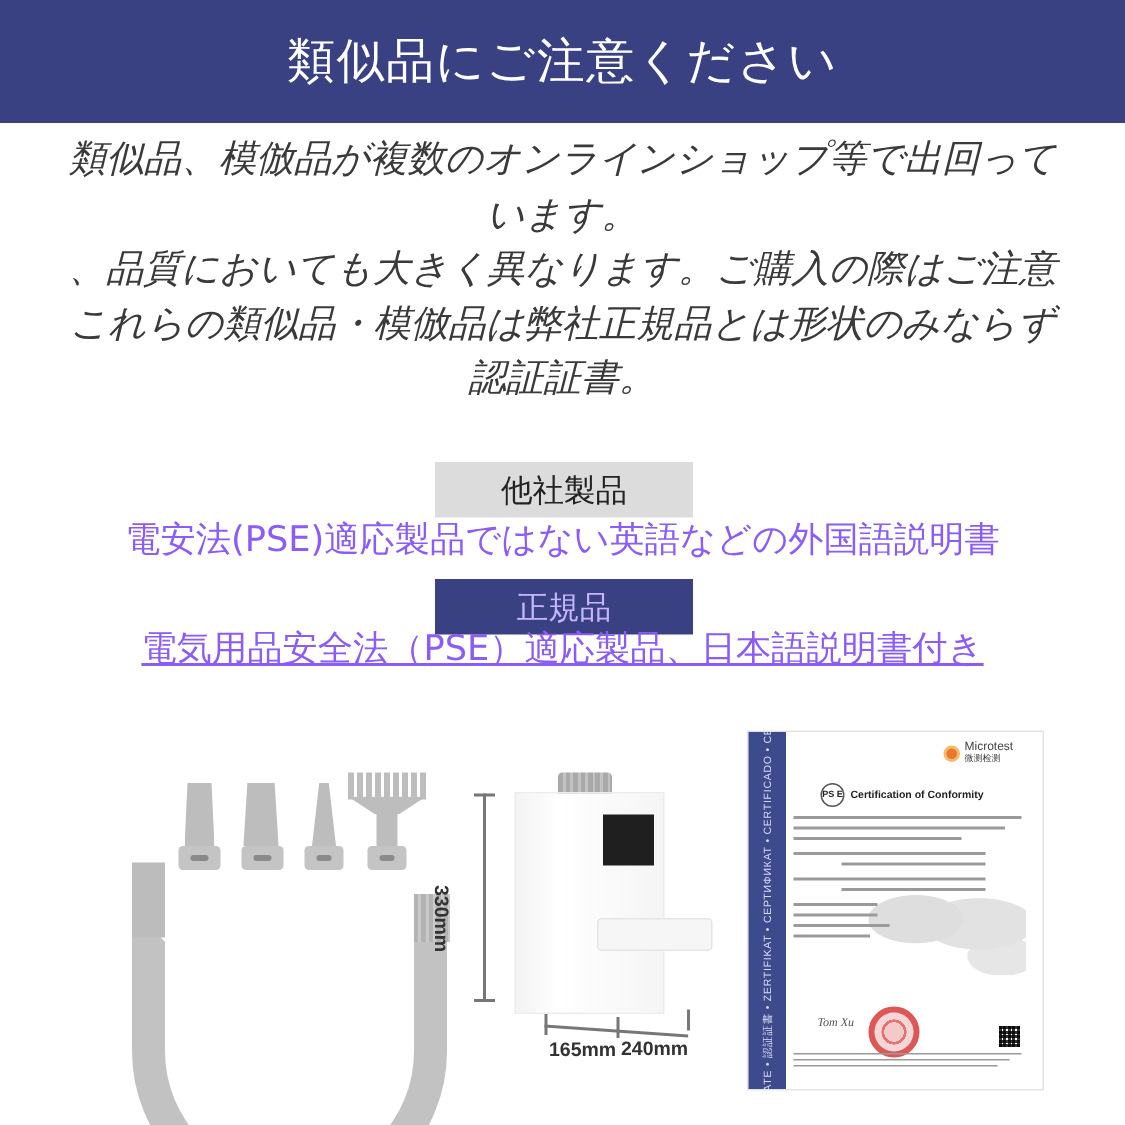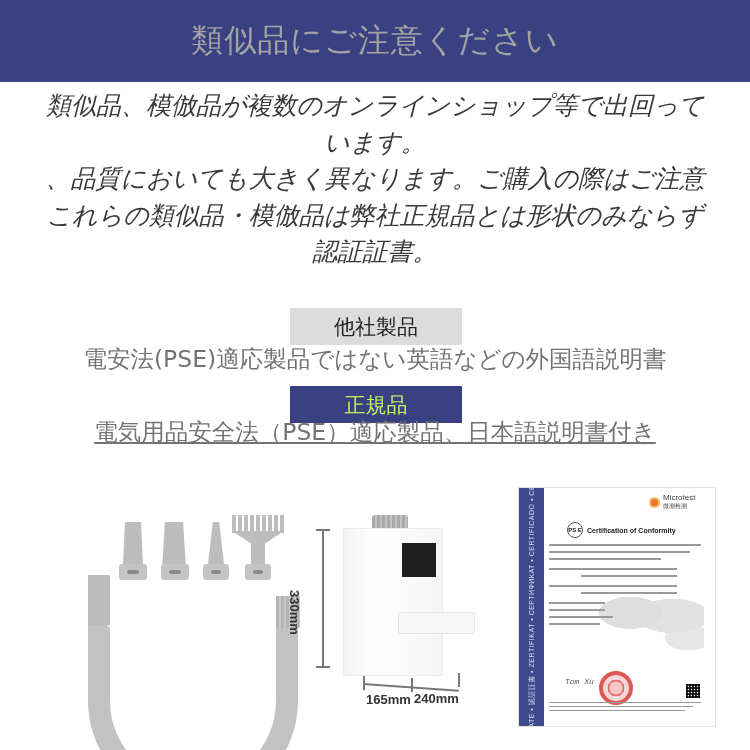--- a/index.html
+++ b/index.html
@@ -5,58 +5,58 @@
   * { margin: 0; padding: 0; box-sizing: border-box; }
   html, body { width: 750px; height: 750px; background: #ffffff; overflow: hidden; }
   body { font-family: "DejaVu Sans", "Liberation Sans", sans-serif; color: #333333; position: relative; }
 
   .header-bar {
     position: absolute; left: 0; top: 0; width: 750px; height: 82px;
     background: #394183;
     display: flex; align-items: center; justify-content: center;
   }
   .header-title {
-    color: #a3a3a3; font-size: 32px; letter-spacing: 1px; font-weight: normal;
+    color: #ffffff; font-size: 32px; letter-spacing: 1px; font-weight: normal;
   }
 
   .notice {
     position: absolute; left: 40px; top: 88px; width: 670px;
     text-align: center; font-size: 25px; line-height: 36.5px; color: #3a3a3a; font-style: italic;
   }
   .notice p { margin: 0; }
 
   .badge {
     position: absolute; left: 290px; width: 172px; height: 37px;
     display: flex; align-items: center; justify-content: center;
     font-size: 21px;
   }
   .badge-other { top: 308px; background: #dcdcdc; color: #222222; }
-  .badge-genuine { top: 386px; background: #394183; color: #bef264; }
+  .badge-genuine { top: 386px; background: #394183; color: #c4b5fd; }
 
   .compare-line {
     position: absolute; left: 30px; width: 690px; text-align: center;
-    font-size: 23.5px; color: #737373; white-space: nowrap;
+    font-size: 23.5px; color: #8b5cf6; white-space: nowrap;
   }
   .line-other { top: 343px; }
   .line-genuine { top: 416px; text-decoration: underline; }
 
   
   .product-area { position: absolute; left: 20px; top: 470px; width: 480px; height: 280px; }
   .nozzle { position: absolute; background: #bdbdbd; }
   .nozzle-base { position: absolute; background: #c4c4c4; border-radius: 3px; }
   .nozzle-base::after {
     content: ""; position: absolute; left: 30%; top: 40%; width: 40%; height: 20%;
     background: #8a8a8a; border-radius: 2px;
   }
 
   .dim-text { position: absolute; font-size: 13px; font-weight: bold; color: #333; font-family: "Liberation Sans", sans-serif; }
 
   
   .certificate {
-    position: absolute; left: 518px; top: 487px; width: 198px; height: 240px;
+    position: absolute; left: 498px; top: 487px; width: 198px; height: 240px;
     background: #ffffff; border: 1px solid #e3e3e3;
   }
   .cert-sidebar {
     position: absolute; left: 0; top: 0; width: 25px; height: 100%; background: #3d4a8c;
     display: flex; align-items: center; justify-content: center; overflow: hidden;
   }
   .cert-sidebar-text {
     transform: rotate(-90deg); white-space: nowrap; color: #d8dcf0;
     font-size: 7px; letter-spacing: 0.5px; font-family: "Liberation Sans", sans-serif;
   }
@@ -71,21 +71,21 @@
     position: absolute; left: 80px; top: 100px; width: 105px; height: 62px;
     background: radial-gradient(ellipse at 30% 40%, #dedede 0 30%, transparent 31%),
                 radial-gradient(ellipse at 70% 45%, #e2e2e2 0 35%, transparent 36%),
                 radial-gradient(ellipse at 85% 80%, #e6e6e6 0 18%, transparent 19%);
   }
   .cert-stamp {
     position: absolute; left: 80px; top: 183px; width: 34px; height: 34px; border-radius: 50%;
     border: 4px solid #d93a3a; background: radial-gradient(circle, #f2c0c0 0 35%, #e05a5a 36% 45%, #f3d0d0 46%);
     opacity: 0.85;
   }
-  .cert-sign { position: absolute; left: 46px; top: 189px; font-size: 8px; font-style: italic; color: #555; font-family: Liberation Mono, monospace; }
+  .cert-sign { position: absolute; left: 46px; top: 189px; font-size: 8px; font-style: italic; color: #555; font-family: Liberation Serif, serif; }
   .cert-qr {
     position: absolute; left: 167px; top: 196px; width: 14px; height: 14px;
     background: repeating-linear-gradient(90deg, #333 0 2px, #fff 2px 3px),
                 repeating-linear-gradient(0deg, #333 0 2px, #fff 2px 3px);
     background-blend-mode: multiply;
   }
 </style>
 </head>
 <body>
 

